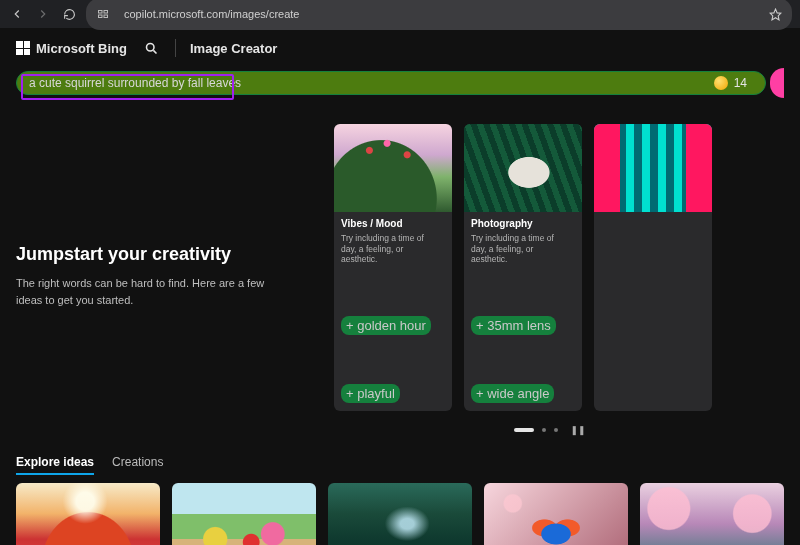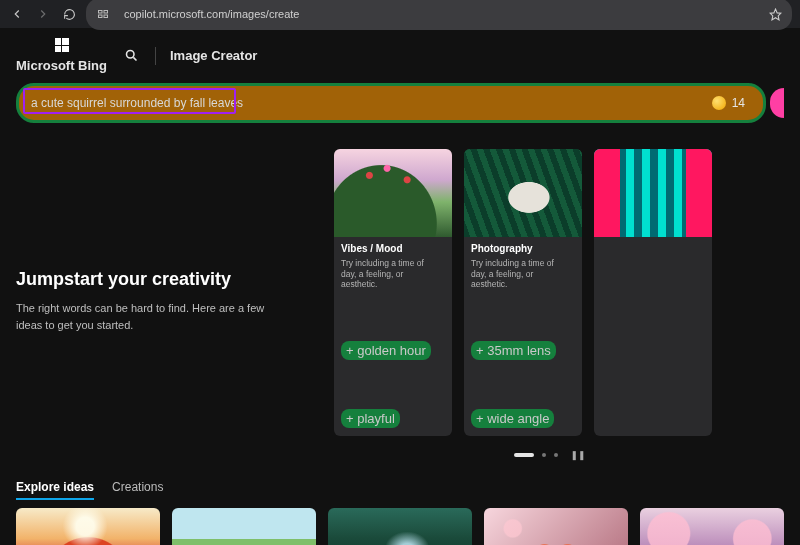--- a/index.html
+++ b/index.html
@@ -11,30 +11,30 @@
   
   .chrome { display:flex; align-items:center; gap:8px; padding:4px 8px; background:#202124; height:28px; }
   .chrome .nav-btn { width:18px; height:18px; display:flex; align-items:center; justify-content:center; color:#c8c8c8; cursor:pointer; }
   .chrome .nav-btn.dis { opacity:.45; }
   .urlbox { flex:1; display:flex; align-items:center; gap:14px; background:#3c3c3f; border-radius:14px; height:32px; padding:0 10px; color:#d0d0d0; font-size:11px; }
   .urlbox .site-icon { width:14px; height:14px; display:flex; align-items:center; justify-content:center; color:#bbb; }
   .star { color:#ccc; margin-left:6px; }
 
   
   .header { display:flex; align-items:center; gap:14px; padding:10px 16px; }
-  .brand { display:flex; align-items:center; gap:6px; font-weight:600; font-size:13px;flex-direction:column; }
+  .brand { display:flex; align-items:center; gap:6px; font-weight:600; font-size:13px; }
   .ms-logo { width:14px; height:14px; display:grid; grid-template-columns:1fr 1fr; grid-template-rows:1fr 1fr; gap:1px; }
   .ms-logo span { background:#fff; }
   .search-icon-btn { width:20px; height:20px; display:flex; align-items:center; justify-content:center; color:#e5e5e5; cursor:pointer; }
   .divider { width:1px; height:18px; background:#444; }
   .app-title { font-weight:600; font-size:13px; }
 
   
   .prompt-row { display:flex; align-items:center; gap:8px; padding:0 16px 12px 16px; }
-  .prompt-box { flex:1; display:flex; align-items:center; height:40px; background:#a16207; border:3px solid #15803d; border-radius:18px; padding:0 12px; position:relative; }
+  .prompt-box { flex:1; display:flex; align-items:center; height:24px; background:#4d7c0f; border:1px solid #15803d; border-radius:18px; padding:0 12px; position:relative; }
   .prompt-box input { flex:1; background:transparent; border:none; outline:none; color:#d8d8d8; font-size:12px; }
   .prompt-highlight { position:absolute; left:4px; top:2px; height:26px; width:213px; border:2px solid #a020f0; border-radius:2px; pointer-events:none; }
   .boost { display:flex; align-items:flex-end; gap:6px; margin-left:auto; margin-right:6px; }
   .coin { width:14px; height:14px; border-radius:50%; background:radial-gradient(circle at 35% 35%, #ffe070, #f0a500); }
   .pink-btn { width:14px; height:30px; border-radius:16px 0 0 16px; background:#ff3fa4; margin-left:-4px; }
 
   
   .hero { display:flex; gap:18px; padding:14px 16px 8px 16px;align-items:center; }
   .hero-text { flex:0 0 300px; padding-top:18px; }
   .hero-text h2 { font-size:18px; font-weight:700; margin-bottom:10px; color:#fff; }

